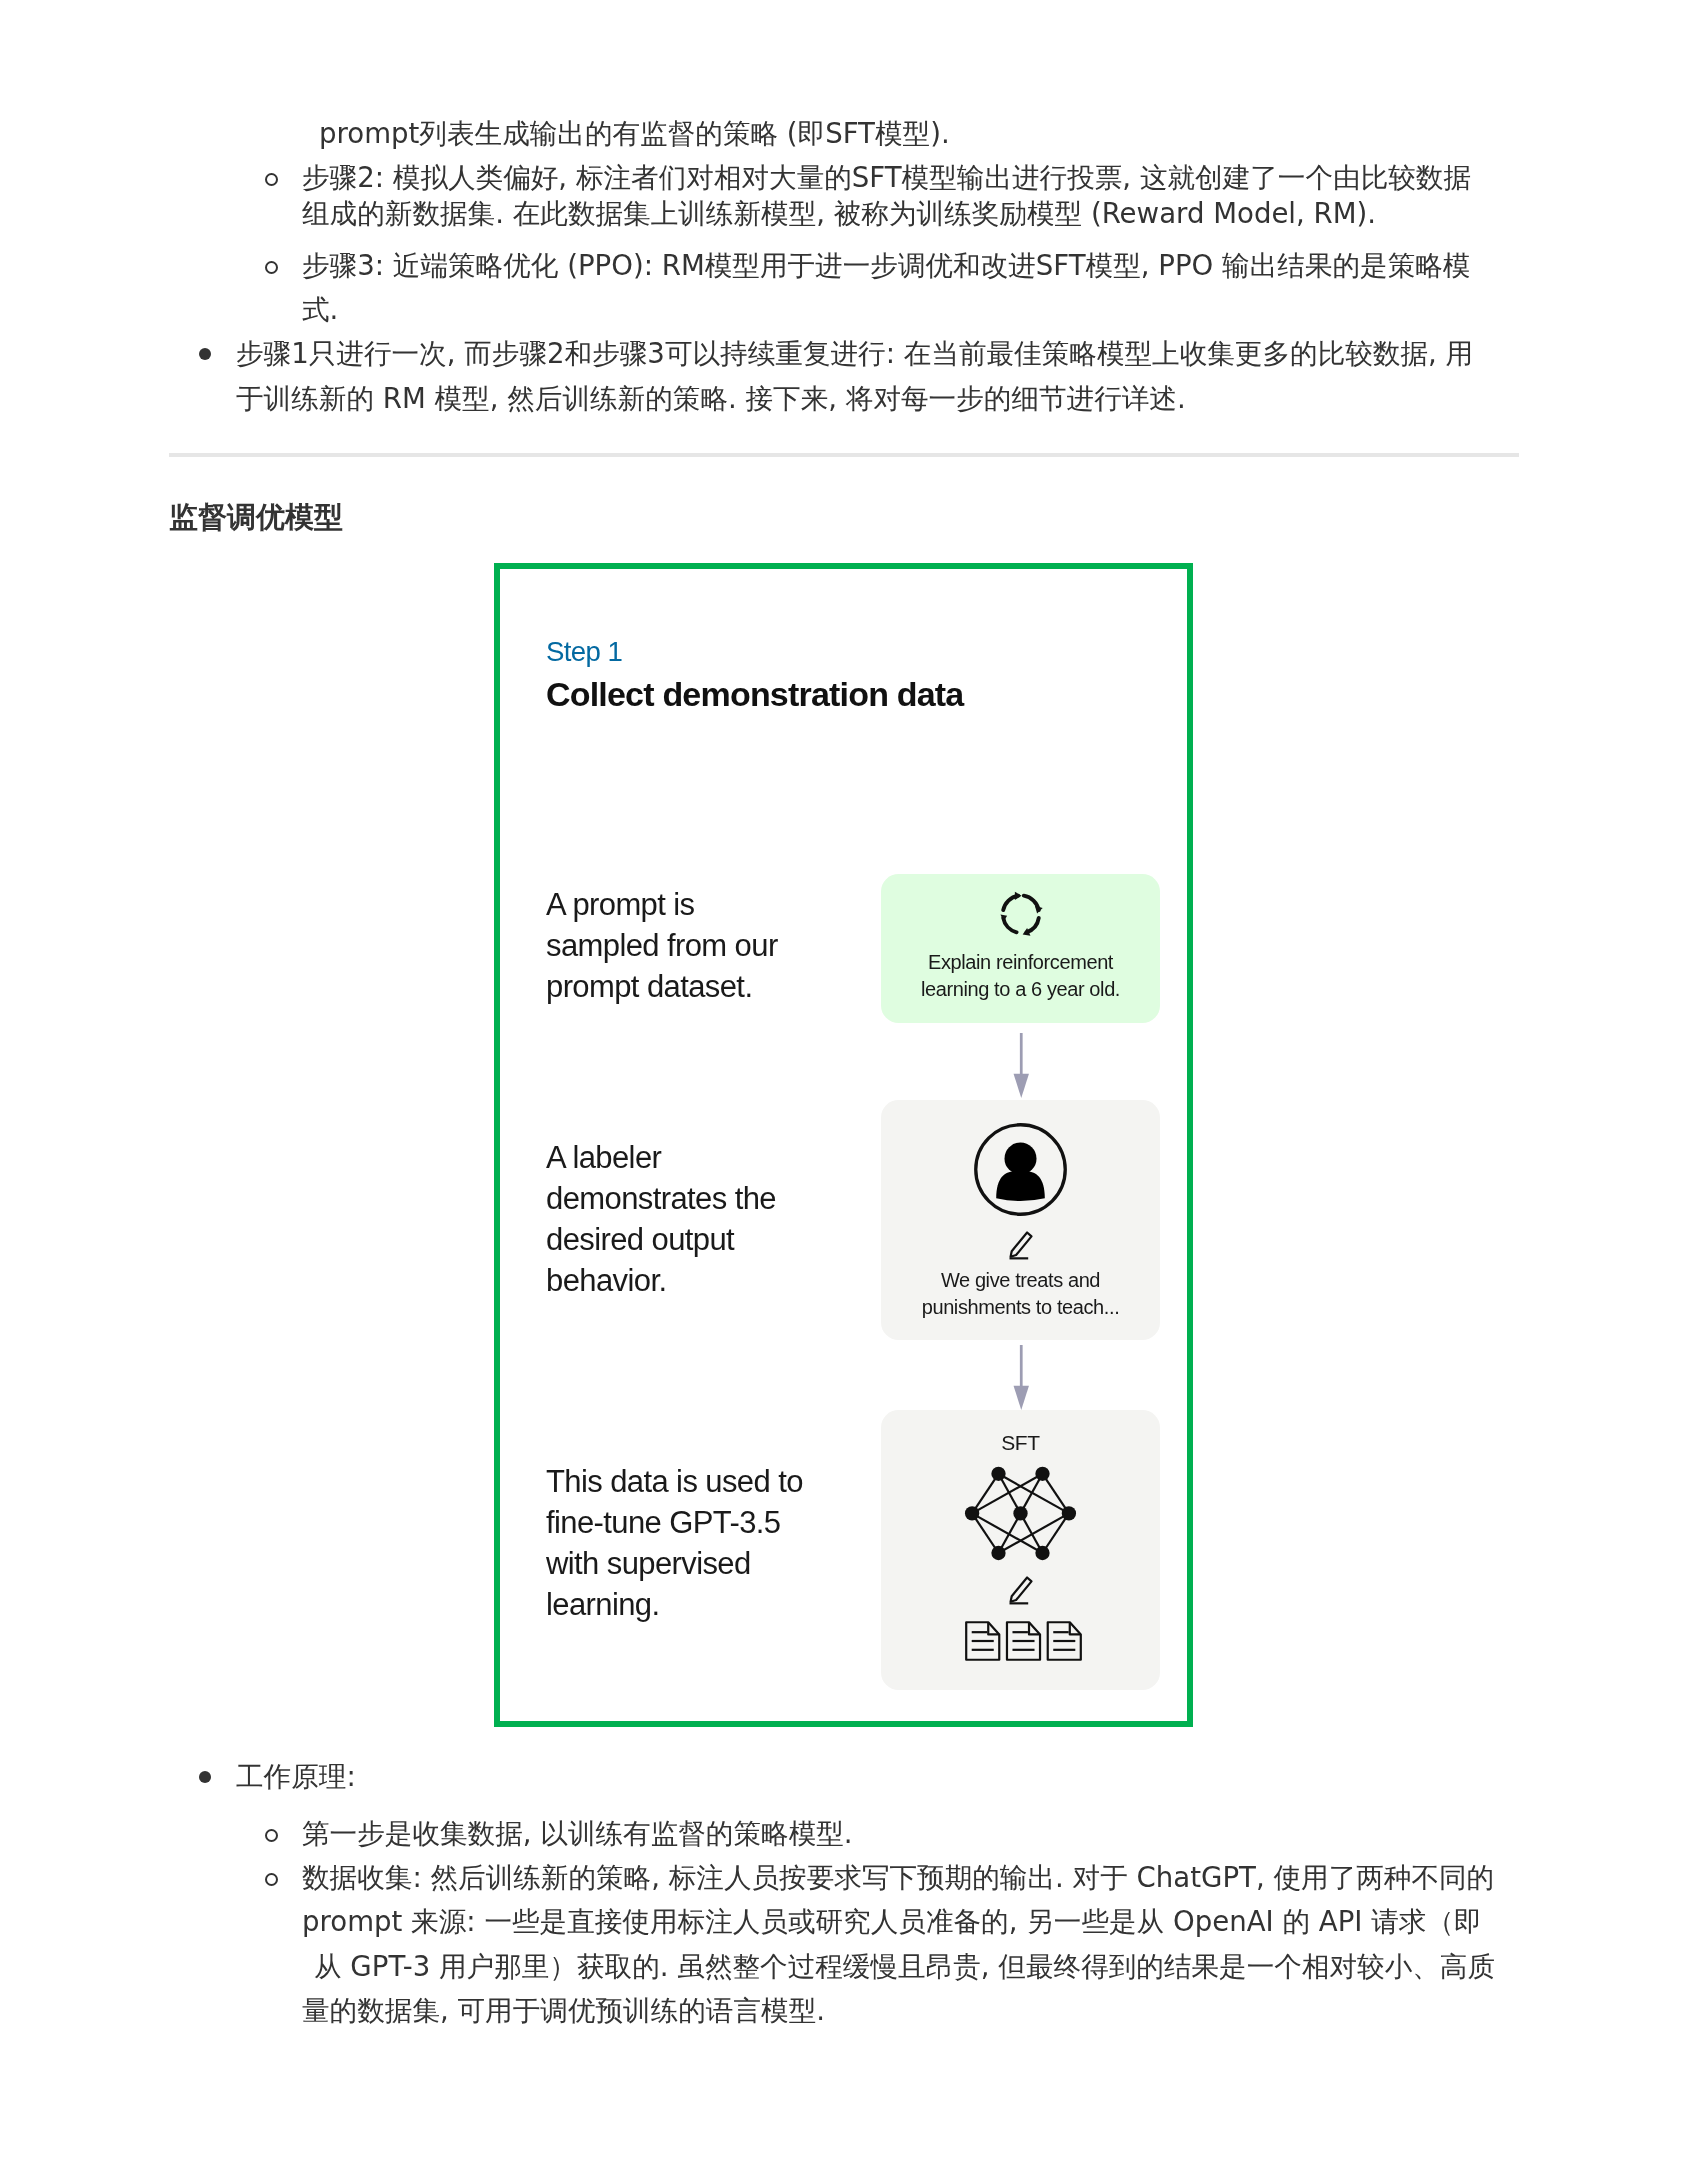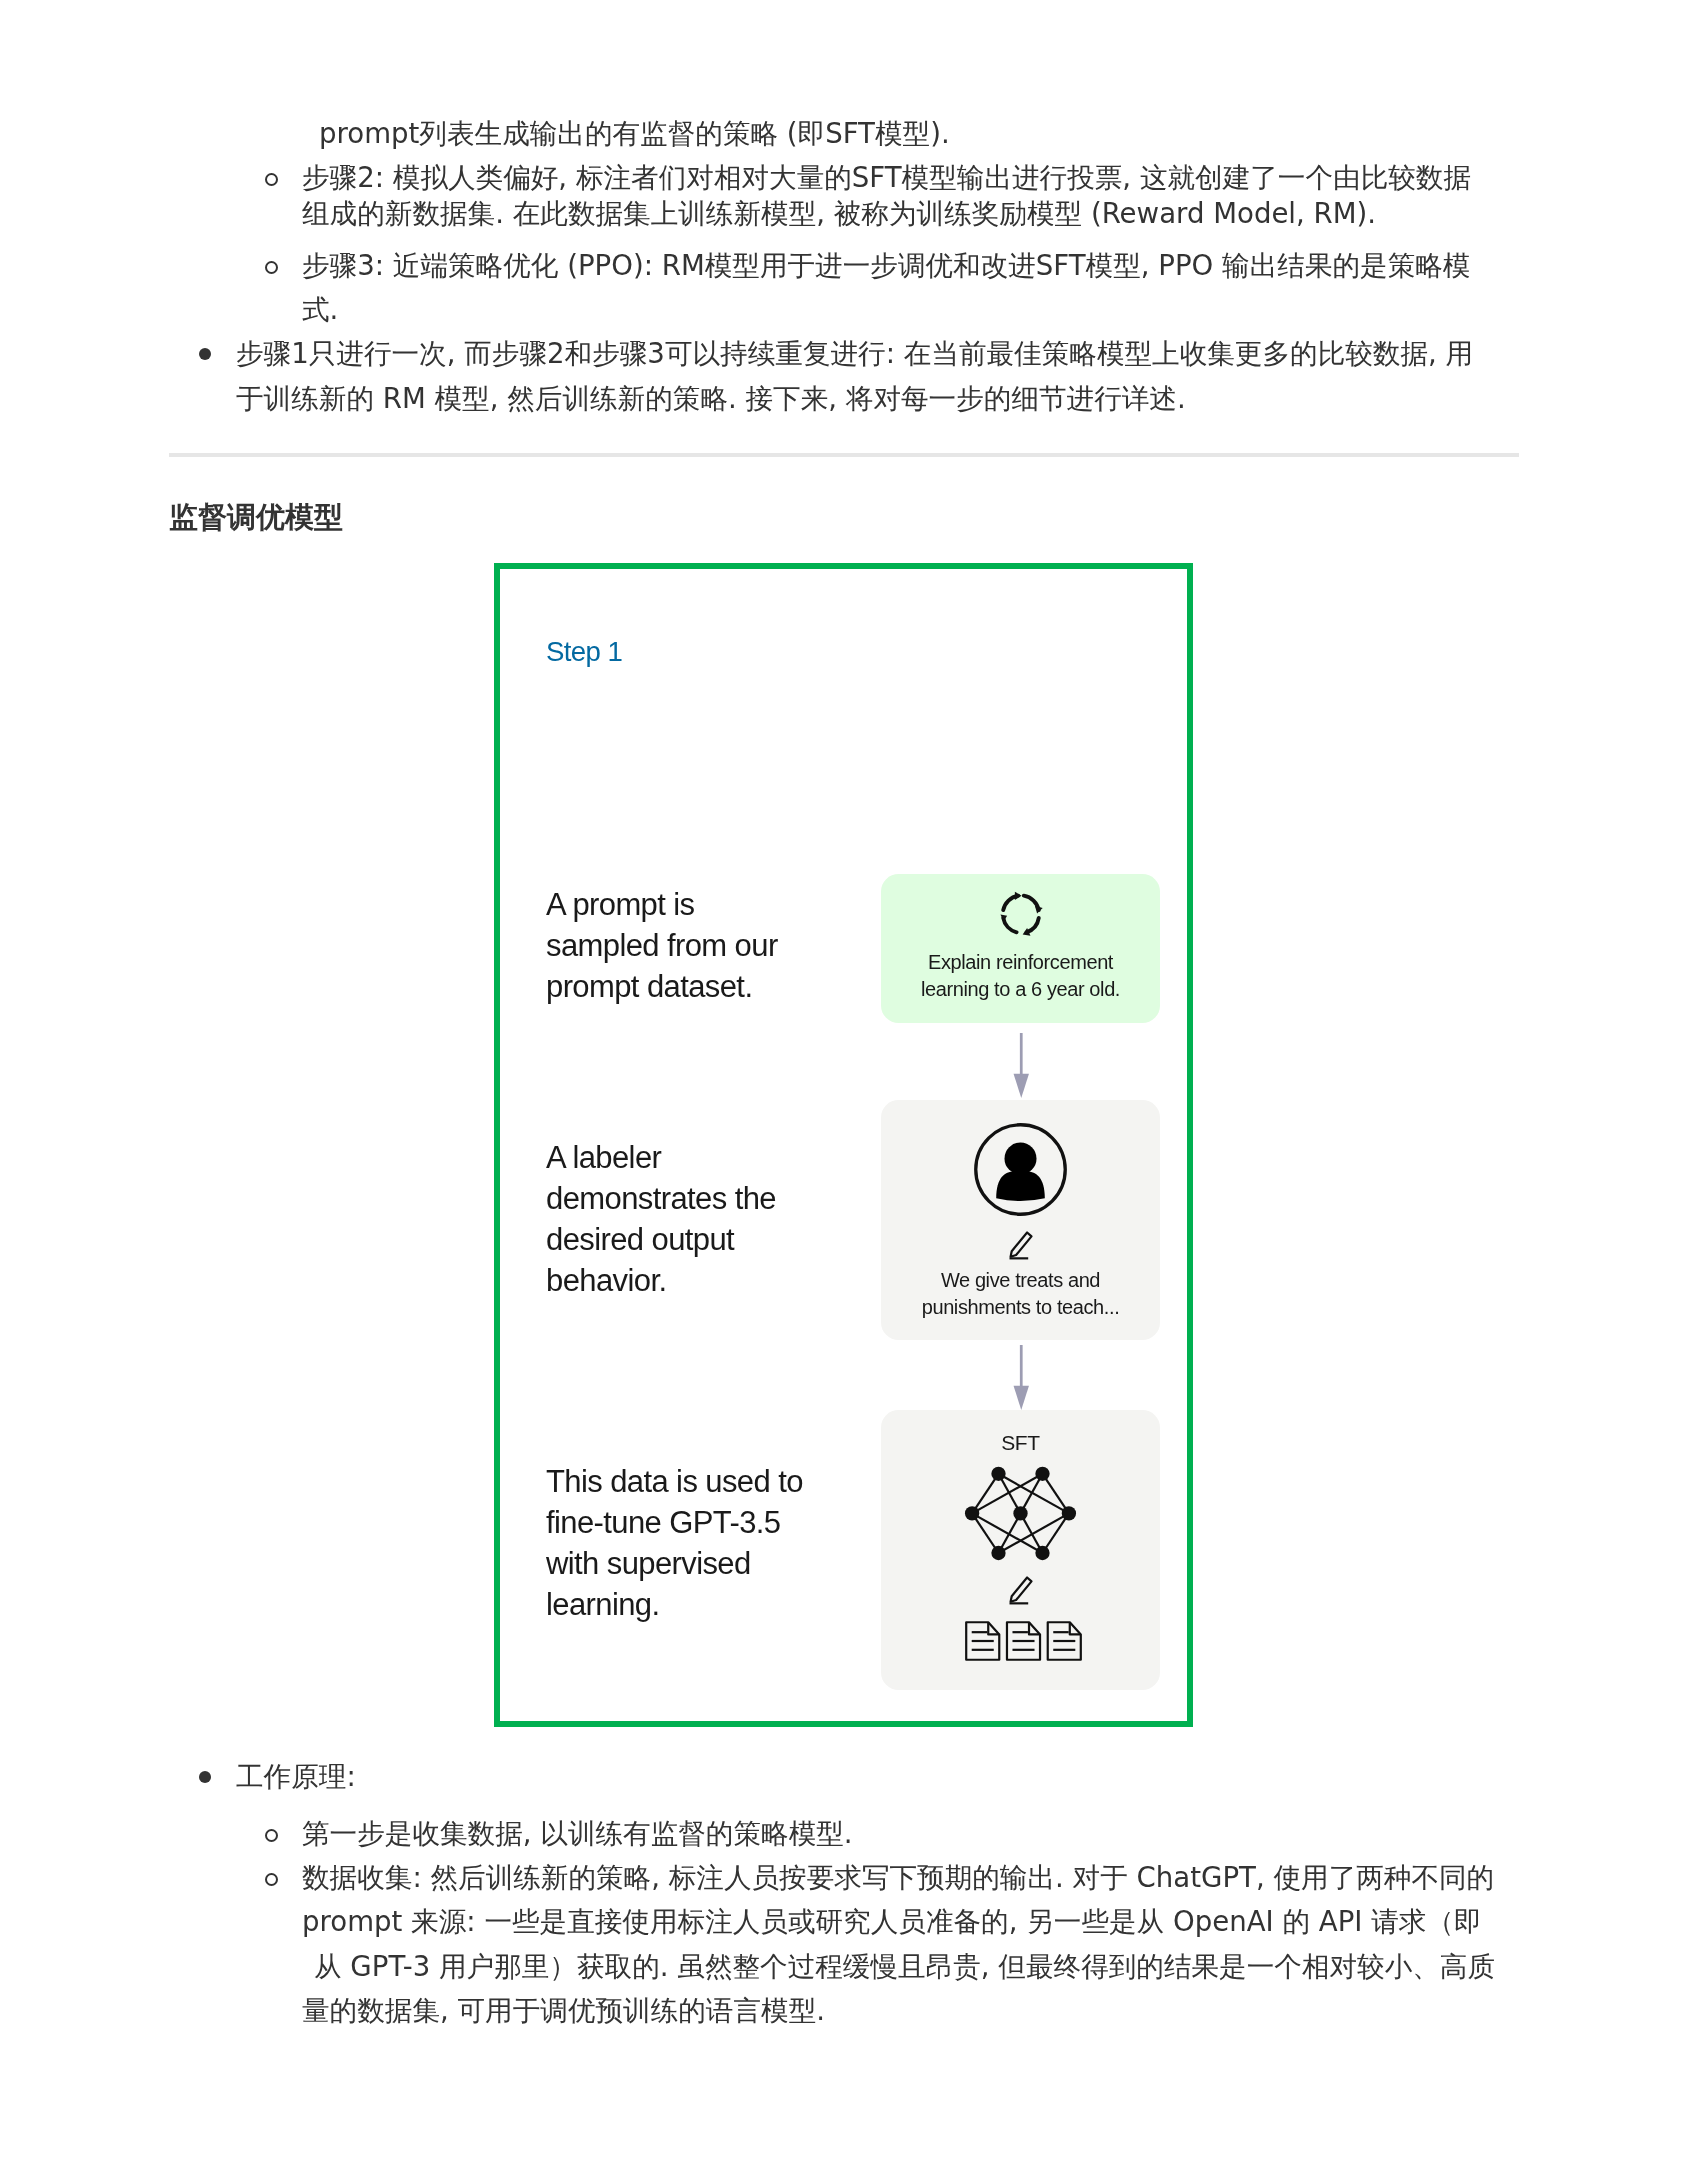--- a/index.html
+++ b/index.html
@@ -48,20 +48,21 @@
 </div>
 
 <div class="hr"></div>
 
 <div class="heading">监督调优模型</div>
 
 <div class="frame"></div>
 
 <div class="d-step">Step 1</div>
 <div class="d-title">
+  <div>Collect demonstration data</div>
 </div>
 
 <div class="d-desc" style="top:884px;">
   <div>A prompt is</div>
   <div>sampled from our</div>
   <div>prompt dataset.</div>
 </div>
 <div class="box green" style="top:874px; height:149px;">
   <svg class="icon" style="left:115px; top:15.4px;" width="50" height="50" viewBox="0 0 90 90">
     <g fill="none" stroke="#111" stroke-width="7" stroke-linecap="round">

